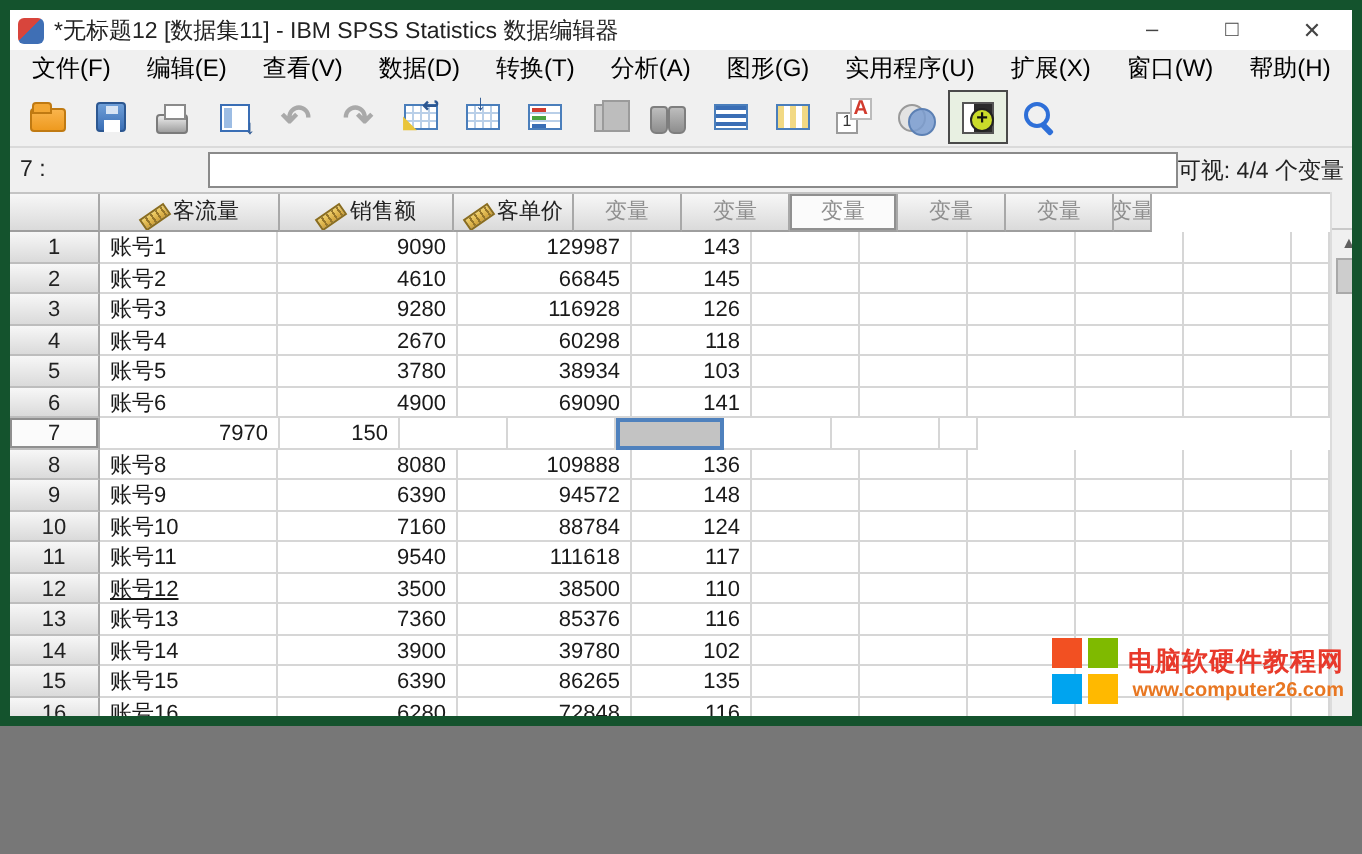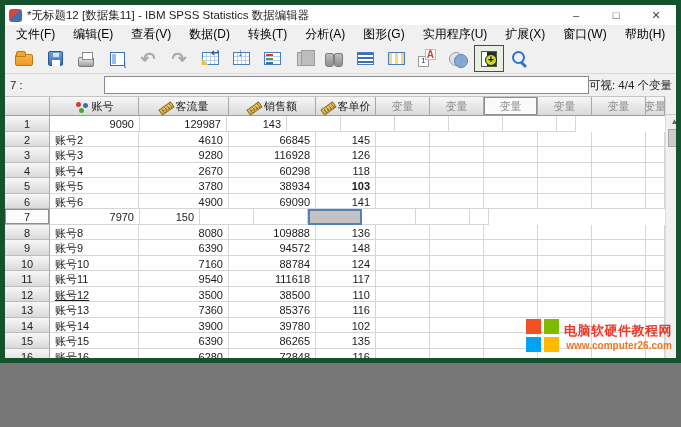--- a/index.html
+++ b/index.html
@@ -202,24 +202,20 @@
 
   <div class="region formularow">
     <span class="cellref">7 :</span>
     <div class="finput"></div>
     <span class="visinfo">可视: 4/4 个变量</span>
   </div>
 
   <div class="region gridwrap" id="grid">
       <div class="grow hdr">
         <div class="gc hcell" style="width: 45px;"></div>
-        <div class="gc hcell" style="width: 89px;">
-          <div class="m-nominal"></div>
-          <div style="display: inline;">账号</div>
-        </div>
         <div class="gc hcell" style="width: 90px;">
           <div class="m-scale"></div>
           <div style="display: inline;">客流量</div>
         </div>
         <div class="gc hcell" style="width: 87px;">
           <div class="m-scale"></div>
           <div style="display: inline;">销售额</div>
         </div>
         <div class="gc hcell" style="width: 60px;">
           <div class="m-scale"></div>
@@ -227,20 +223,21 @@
         </div>
         <div class="gc hcell ph-h" style="width: 54px;">变量</div>
         <div class="gc hcell ph-h" style="width: 54px;">变量</div>
         <div class="gc hcell ph-h hl" style="width: 54px;">变量</div>
         <div class="gc hcell ph-h" style="width: 54px;">变量</div>
         <div class="gc hcell ph-h" style="width: 54px;">变量</div>
         <div class="gc hcell ph-h" style="width: 19px;">变量</div>
       </div>
       <div class="grow">
         <div class="gc rownum" style="width: 45px;">1</div>
+        <div class="gc txt" style="width: 89px;">账号1</div>
         <div class="gc num" style="width: 90px;">9090</div>
         <div class="gc num" style="width: 87px;">129987</div>
         <div class="gc num" style="width: 60px;">143</div>
         <div class="gc" style="width: 54px;"></div>
         <div class="gc" style="width: 54px;"></div>
         <div class="gc" style="width: 54px;"></div>
         <div class="gc" style="width: 54px;"></div>
         <div class="gc" style="width: 54px;"></div>
         <div class="gc" style="width: 19px;"></div>
       </div>
@@ -281,21 +278,21 @@
         <div class="gc" style="width: 54px;"></div>
         <div class="gc" style="width: 54px;"></div>
         <div class="gc" style="width: 54px;"></div>
         <div class="gc" style="width: 19px;"></div>
       </div>
       <div class="grow">
         <div class="gc rownum" style="width: 45px;">5</div>
         <div class="gc txt" style="width: 89px;">账号5</div>
         <div class="gc num" style="width: 90px;">3780</div>
         <div class="gc num" style="width: 87px;">38934</div>
-        <div class="gc num" style="width: 60px; font-weight: bold;">103</div>
+        <div class="gc num" style="width: 60px;">103</div>
         <div class="gc" style="width: 54px;"></div>
         <div class="gc" style="width: 54px;"></div>
         <div class="gc" style="width: 54px;"></div>
         <div class="gc" style="width: 54px;"></div>
         <div class="gc" style="width: 54px;"></div>
         <div class="gc" style="width: 19px;"></div>
       </div>
       <div class="grow">
         <div class="gc rownum" style="width: 45px;">6</div>
         <div class="gc txt" style="width: 89px;">账号6</div>

